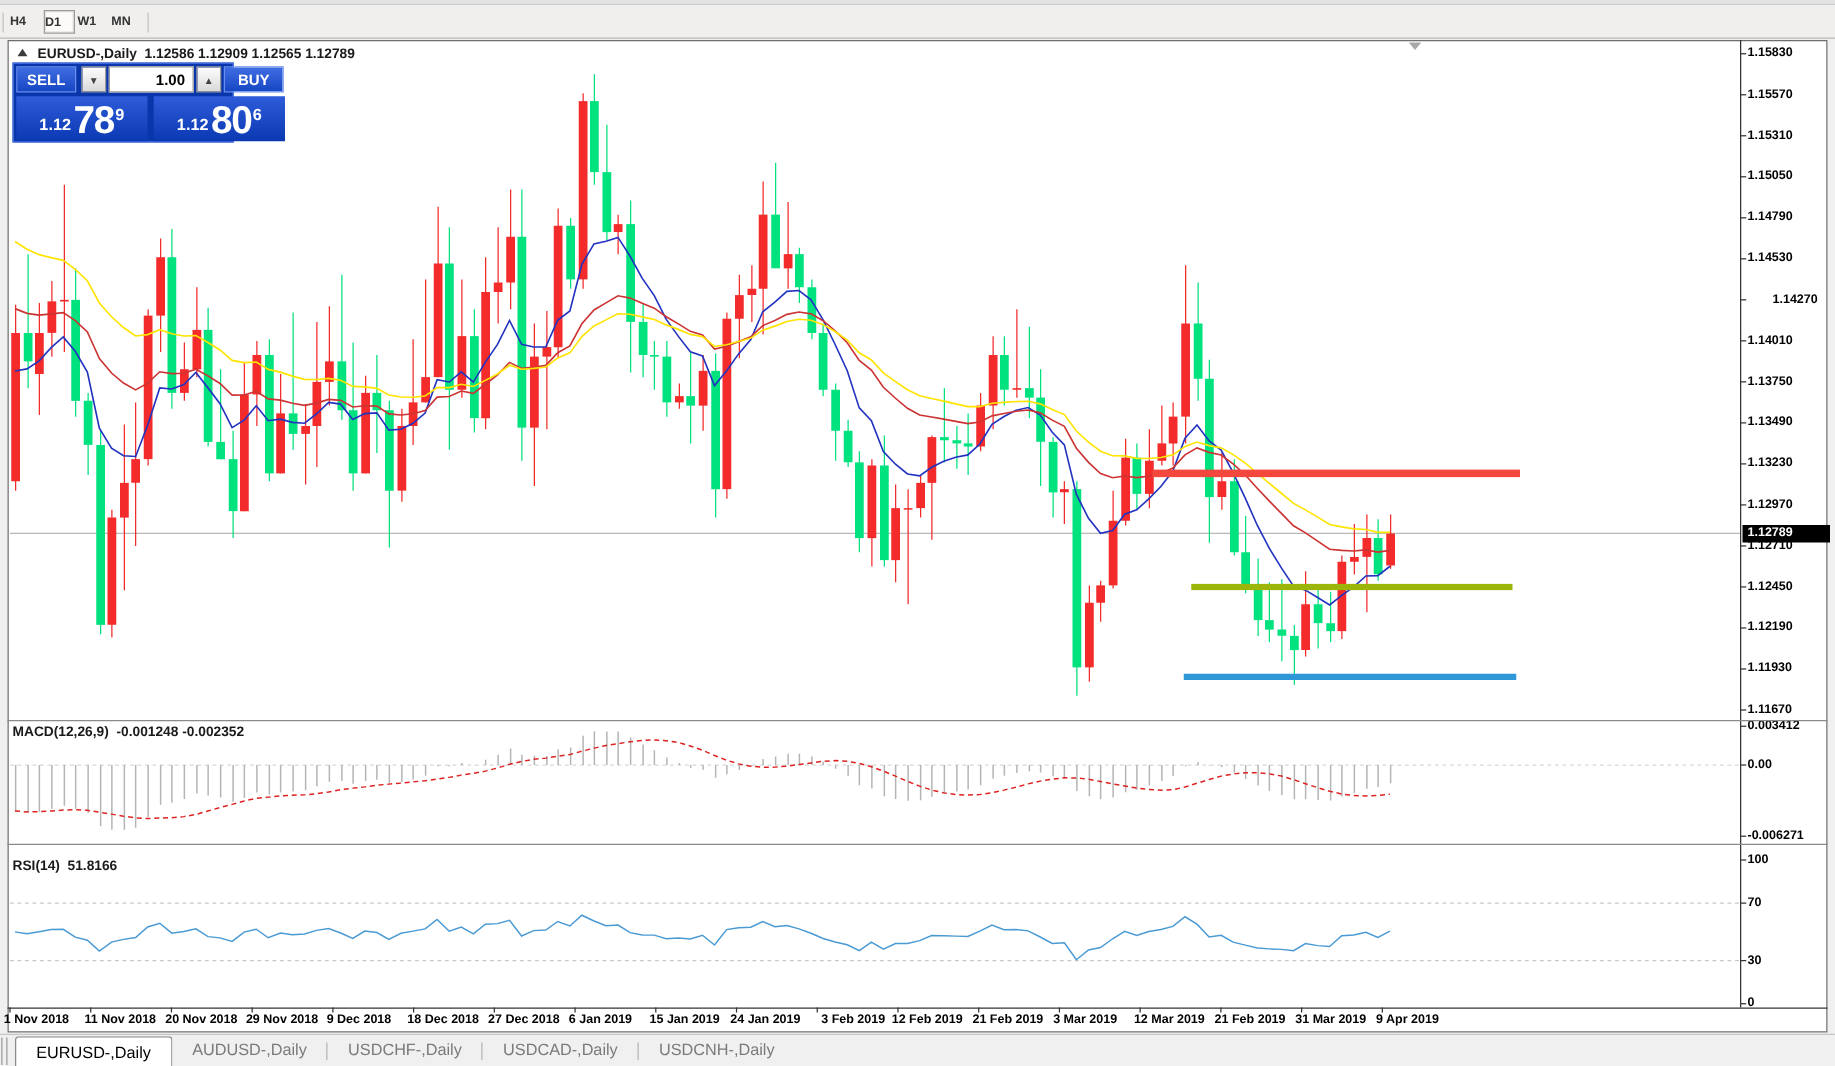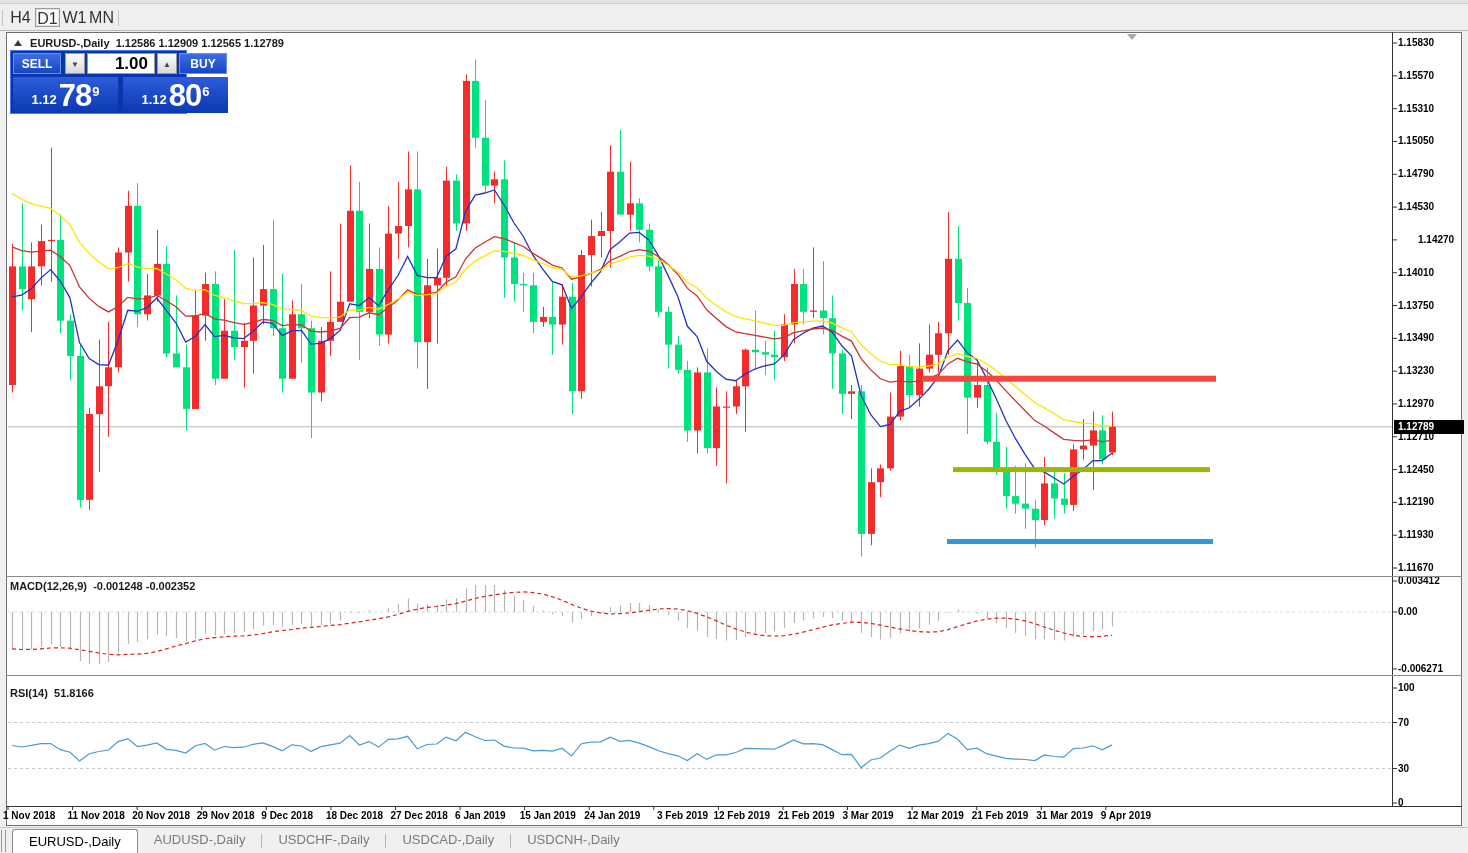--- a/index.html
+++ b/index.html
@@ -5,22 +5,22 @@
   * { margin:0; padding:0; box-sizing:border-box; }
   html,body { width:1468px; height:853px; overflow:hidden; background:#f0f0f0;
               font-family:"Liberation Sans", sans-serif; }
   #root { position:relative; width:1468px; height:853px; background:#f0f0f0; }
 
   
   .top-strip { position:absolute; left:0; top:0; width:1468px; height:4px;
                background:#e3e3e3; border-bottom:1px solid #cfcfcf; }
   .tf-toolbar { position:absolute; left:0; top:5px; width:1468px; height:26px;
                 background:#f0efed; border-bottom:1px solid #b9b9b9; }
-  .tf-btn { position:absolute; top:3px; width:25px; height:19px; font-size:16px;
-            color:#333; text-align:center; line-height:19px; cursor:default; }
+  .tf-btn { position:absolute; top:3px; width:25px; height:19px; font-size:10px;
+            color:#333; text-align:left; line-height:19px; cursor:default;font-weight:bold; }
   .tf-btn.active { background:#fcfbf9; border:1px solid #9a9a9a; box-shadow:inset 0 0 0 1px #e8e6e2; }
   .tf-sep { position:absolute; top:5px; width:1px; height:16px; background:#c2c2c2; }
 
   
   .chart-window { position:absolute; left:6px; top:32px; width:1456px; height:794px;
                   background:#ffffff; border:1px solid #6e6e6e; }
   .pane-title { position:absolute; font-size:11px; font-weight:700; color:#1a1a1a; white-space:nowrap; }
   .title-tri { display:inline-block; width:0; height:0; border-left:4px solid transparent;
                border-right:4px solid transparent; border-bottom:6px solid #3c3c3c;
                margin-right:5px; position:relative; top:-1px; }
@@ -34,21 +34,21 @@
   .trade-panel { position:absolute; left:10px; top:50px; width:177px; height:64px;
                  background:#0a36ac; border:1px solid #4e79e8; z-index:10; }
   .tp-btn { position:absolute; top:2px; height:21px; color:#fff; font-size:12px; font-weight:700;
             text-align:center; line-height:21px; background:linear-gradient(#3e6de2,#1746c4);
             border:1px solid #6a8fee; cursor:pointer; }
   .tp-sell { left:2px; width:48px; }
   .tp-buy  { left:168px; width:48px; }
   .tp-spin { position:absolute; top:2px; width:20px; height:21px; background:linear-gradient(#fdfdfd,#d9d9d9);
              border:1px solid #9a9a9a; color:#444; font-size:8px; text-align:center; line-height:21px; cursor:pointer; }
   .tp-vol { position:absolute; left:76px; top:2px; width:68px; height:21px; border:1px solid #9a9a9a;
-            font-size:17px; font-weight:700; text-align:right; padding-right:6px;
+            font-size:12px; font-weight:700; text-align:right; padding-right:6px;
             font-family:"Liberation Sans",sans-serif; }
   .tp-price { position:absolute; top:26px; width:105px; height:36px;
               background:linear-gradient(#2e5cda,#0b39b2); color:#fff; cursor:pointer;
               display:flex; align-items:flex-end; justify-content:center; padding-bottom:3px; }
   .tp-price .pfx { font-size:13px; font-weight:700; margin-right:2px; line-height:20px; }
   .tp-price .big { font-size:31px; font-weight:700; line-height:28px; letter-spacing:-1px; }
   .tp-price .sup { font-size:13px; font-weight:700; line-height:30px; align-self:flex-start; margin-left:1px; }
   .tp-price-sell { left:2px; }
   .tp-price-buy  { left:112px; }
 

